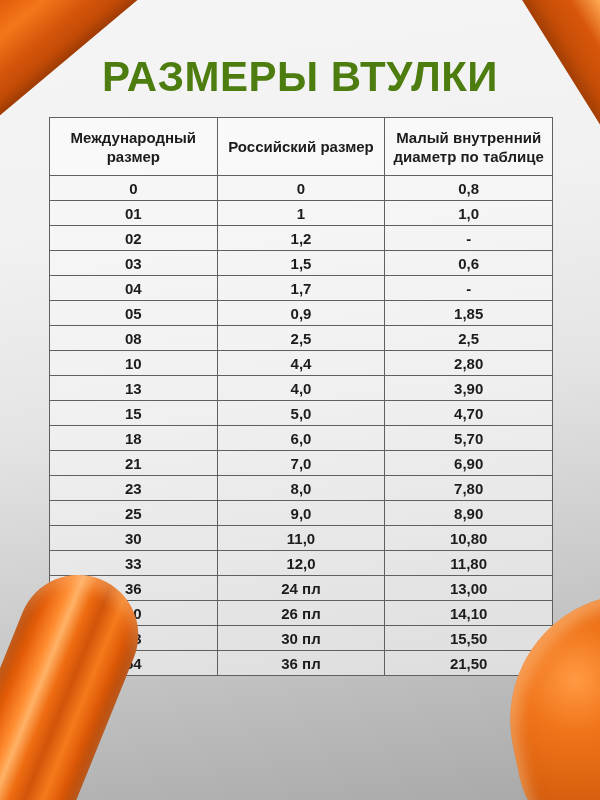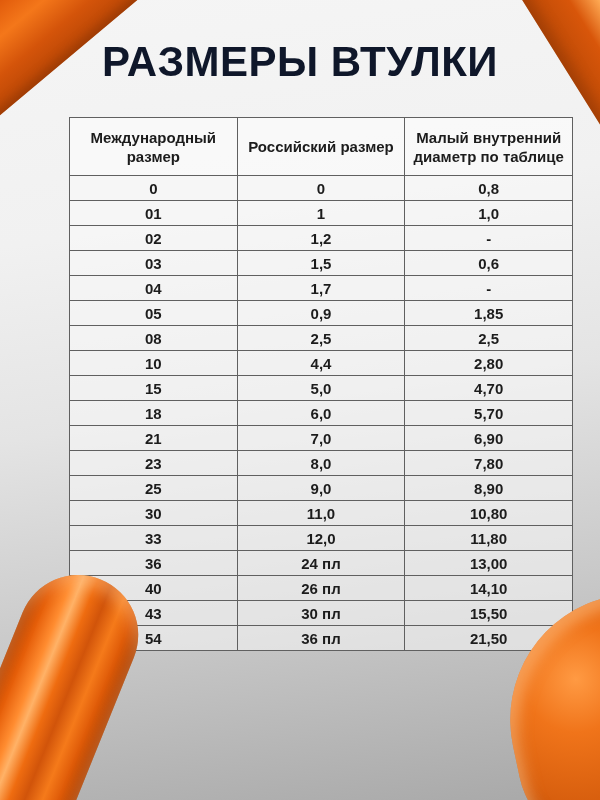--- a/index.html
+++ b/index.html
@@ -44,28 +44,28 @@
     left:510px; top:598px; width:215px; height:245px;
     transform:rotate(-12deg);
     border-radius:62% 38% 55% 45% / 55% 45% 62% 38%;
     background:radial-gradient(circle at 35% 30%,
       #ff9a43 0%, #f0741a 24%, #d85f0e 55%, #b54c08 88%);
     box-shadow:inset 6px 10px 14px rgba(255,195,135,.55), inset -8px -12px 18px rgba(110,40,5,.45);
   }
 
   
   .title {
-    position:absolute; z-index:2; top:38px; left:0; width:100%;
+    position:absolute; z-index:2; top:53px; left:0; width:100%;
     text-align:center; font-size:42px; font-weight:bold;
-    letter-spacing:.5px; color:#0f172a;
+    letter-spacing:.5px; color:#4d7c0f;
   }
 
   
   .table-wrap { position:absolute; z-index:2; left:49px; top:117px; width:504px; }
-  table { width:100%; border-collapse:collapse; table-layout:fixed;margin-left:20px; }
+  table { width:100%; border-collapse:collapse; table-layout:fixed; }
   th, td {
     border:1px solid #606060;
     text-align:center; vertical-align:middle;
     color:#1c1c1c;
   }
   th {
     background:rgba(250,250,250,.8);
     font-size:15px; font-weight:bold; line-height:19px;
     padding:9px 6px; height:58px;
   }
@@ -129,20 +129,25 @@
           <td>08</td>
           <td>2,5</td>
           <td>2,5</td>
         </tr>
         <tr>
           <td>10</td>
           <td>4,4</td>
           <td>2,80</td>
         </tr>
         <tr>
+          <td>13</td>
+          <td>4,0</td>
+          <td>3,90</td>
+        </tr>
+        <tr>
           <td>15</td>
           <td>5,0</td>
           <td>4,70</td>
         </tr>
         <tr>
           <td>18</td>
           <td>6,0</td>
           <td>5,70</td>
         </tr>
         <tr>

